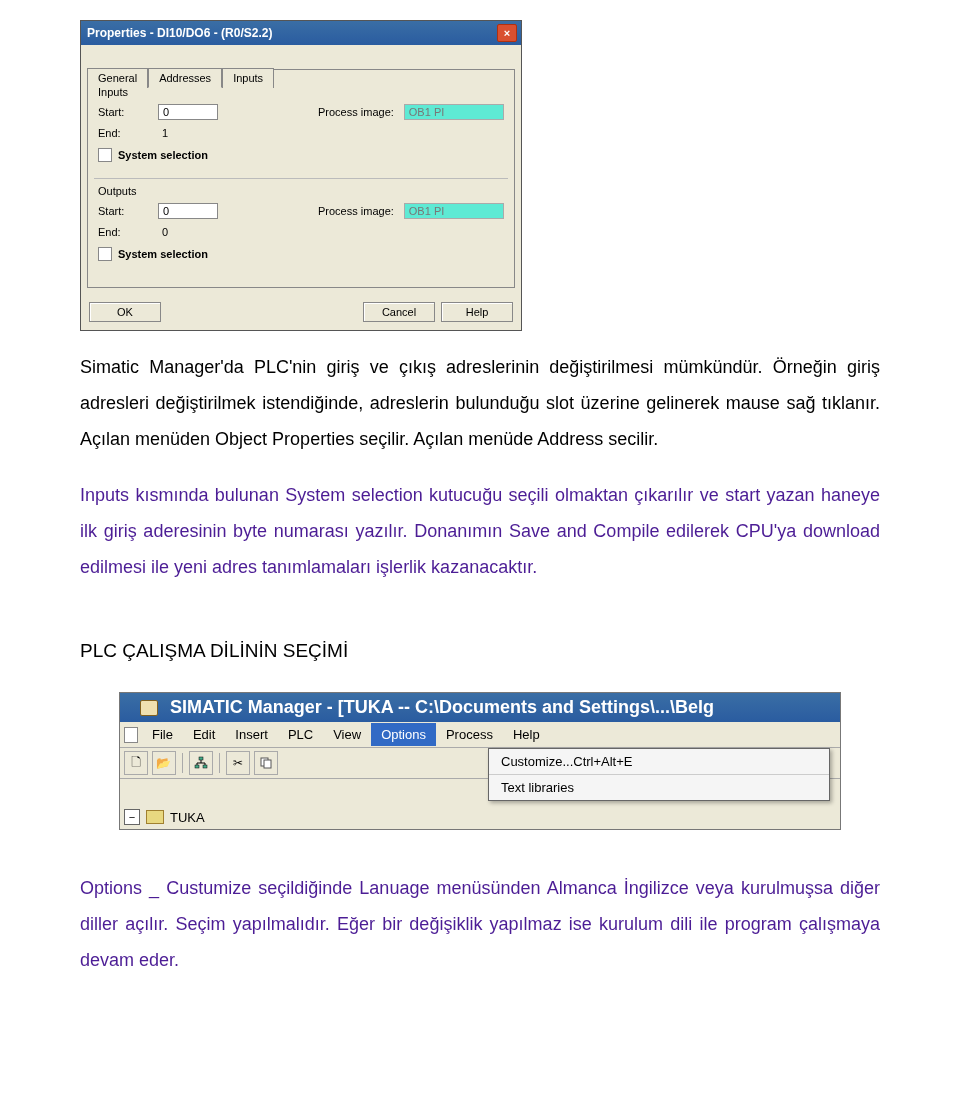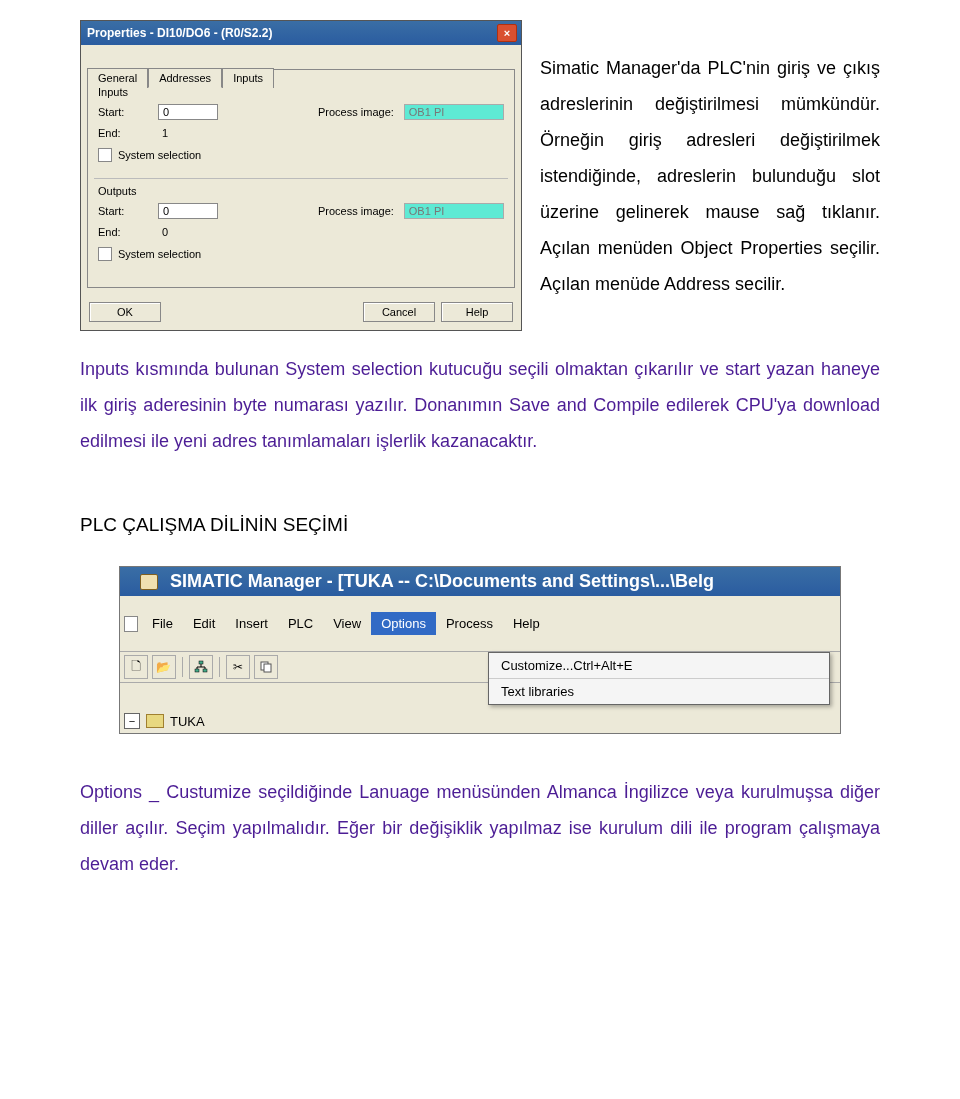--- a/index.html
+++ b/index.html
@@ -7,23 +7,24 @@
     padding: 0;
     font-family: Arial, sans-serif;
     background: #fff;
     width: 960px;
   }
   .page {
     padding: 20px 80px 40px 80px;
   }
   .top-section {
     display: flex;
-    align-items: center;
+    align-items: flex-start;
     gap: 18px;
     margin-bottom: 20px;
+    flex-direction: column;
   }
   
   .dialog {
     width: 440px;
     border: 1px solid #555;
     background: #ece9d8;
     font-family: Tahoma, sans-serif;
     font-size: 11px;
     flex-shrink: 0;
   }
@@ -109,20 +110,21 @@
     padding: 1px 4px;
     font-size: 11px;
     color: #777;
   }
   .checkbox-row {
     display: flex;
     align-items: center;
     gap: 6px;
     margin: 8px 0 16px 0;
     font-size: 11px;
+    font-weight: bold;
   }
   .checkbox-box {
     width: 12px;
     height: 12px;
     border: 1px solid #888;
     background: #fff;
   }
   .sep {
     border-top: 1px solid #bbb;
     margin: 4px -4px;
@@ -190,21 +192,21 @@
   .simatic-icon {
     width: 16px;
     height: 14px;
     background: #f0e0b0;
     border: 1px solid #806020;
     border-radius: 2px;
   }
   .menu-bar {
     display: flex;
     background: #ece9d8;
-    padding: 16px 4px;
+    padding: 1px 4px;
     border-bottom: 1px solid #aaa;
     align-items: center;
   }
   .menu-item {
     padding: 4px 10px;
     font-size: 13px;
   }
   .menu-item.highlighted {
     background: #316ac5;
     color: #fff;

